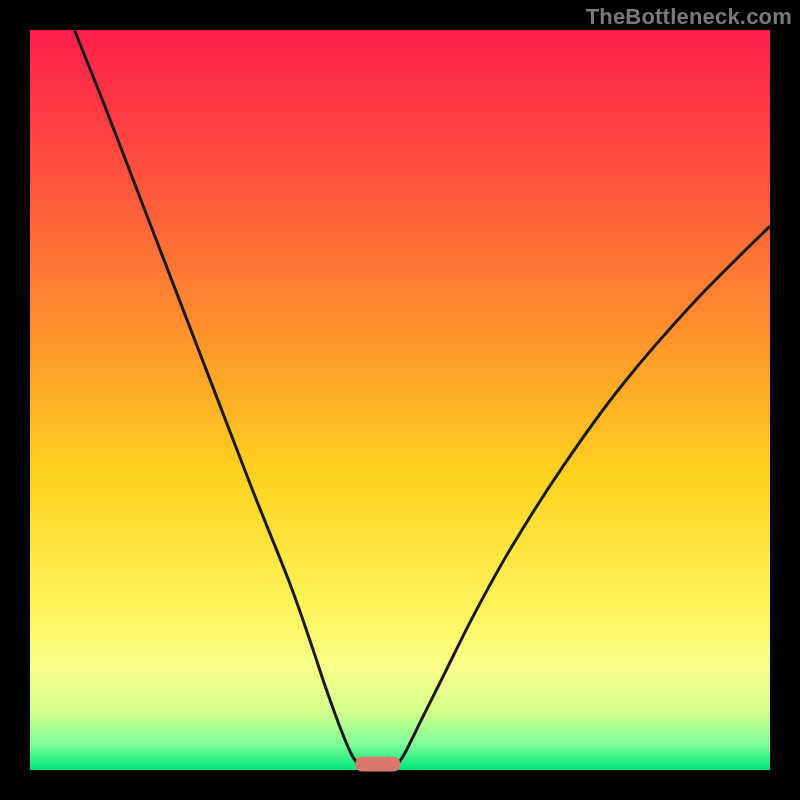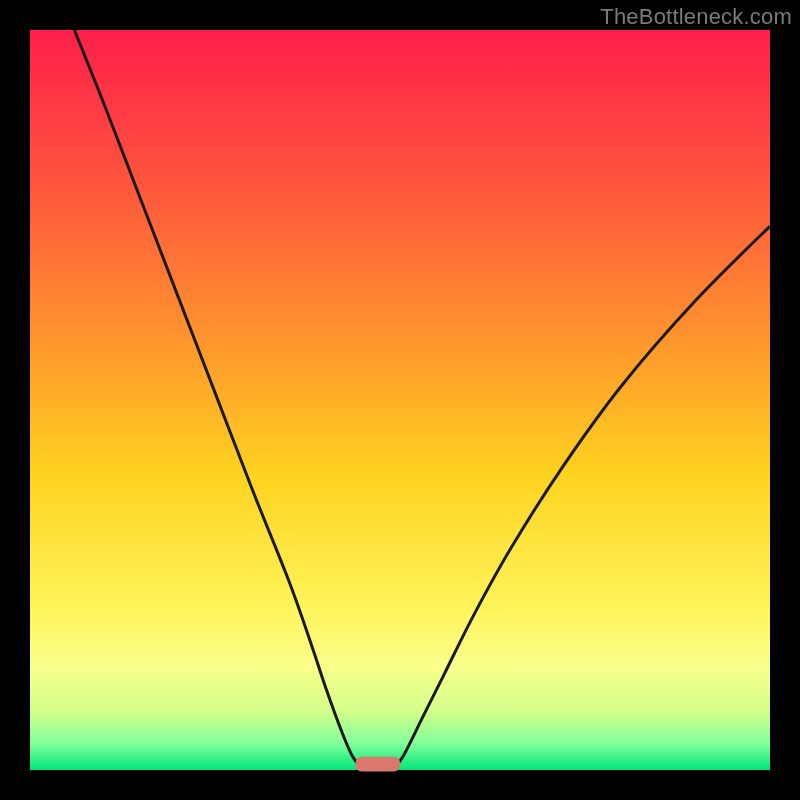--- a/index.html
+++ b/index.html
@@ -15,21 +15,21 @@
     position: absolute;
     inset: 0;
     background: #000;
   }
   .watermark {
     position: absolute;
     top: 4px;
     right: 8px;
     color: #7a7a7a;
     font-size: 22px;
-    font-weight: 400;
+    font-weight: 700;
     letter-spacing: 0.2px;
     z-index: 10;
     user-select: none;
   }
   svg { display: block; }
 </style>
 </head>
 <body>
 
 <div class="frame">

